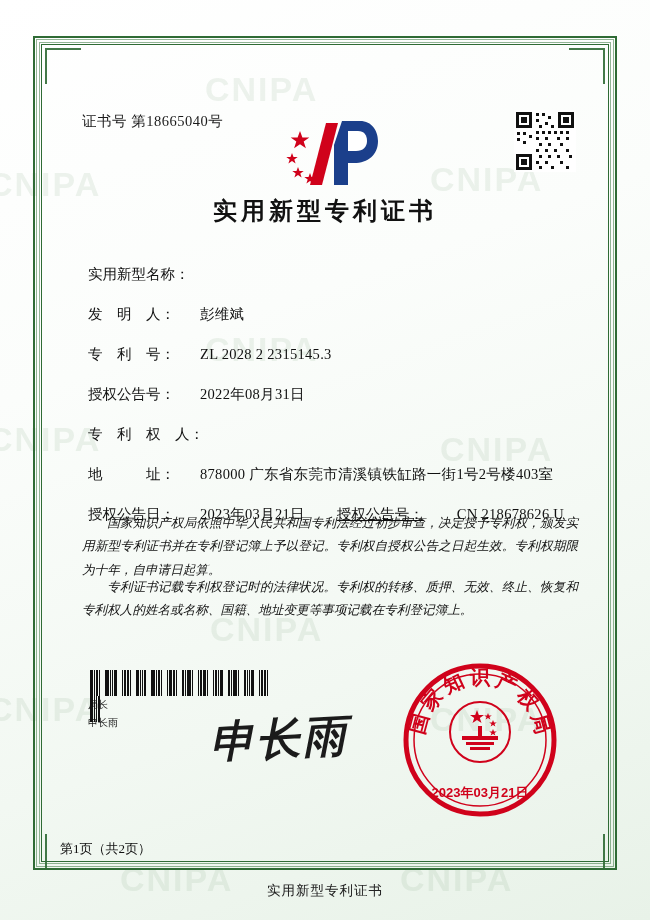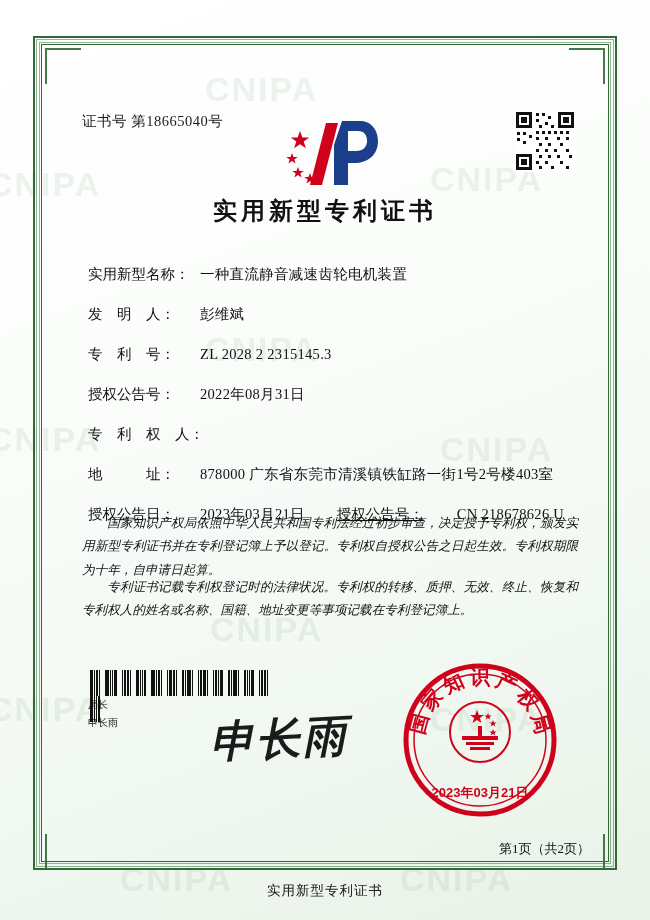--- a/index.html
+++ b/index.html
@@ -226,21 +226,21 @@
     top: 600px;
     width: 160px;
     height: 160px;
   }
 
   .footer-page {
     position: absolute;
     left: 0;
     top: 780px;
     width: 530px;
-    text-align: right;
+    text-align: left;
     font-size: 13px;
     color: #111;
   }
   .footer-note {
     position: absolute;
     left: 0;
     top: 882px;
     width: 650px;
     text-align: center;
     font-size: 13.5px;
@@ -346,21 +346,20 @@
         </g>
       </svg>
     </div>
 
     <div class="title">实用新型专利证书</div>
 
     <div class="fields">
 
       <div class="field-row">
         <div class="field-label">实用新型名称：</div>
-        <div class="field-value">一种直流静音减速齿轮电机装置</div>
       </div>
 
       <div class="field-row">
         <div class="field-label">发　明　人：</div>
         <div class="field-value">彭维斌</div>
       </div>
 
       <div class="field-row">
         <div class="field-label">专　利　号：</div>
         <div class="field-value">ZL 2028 2 2315145.3</div>

